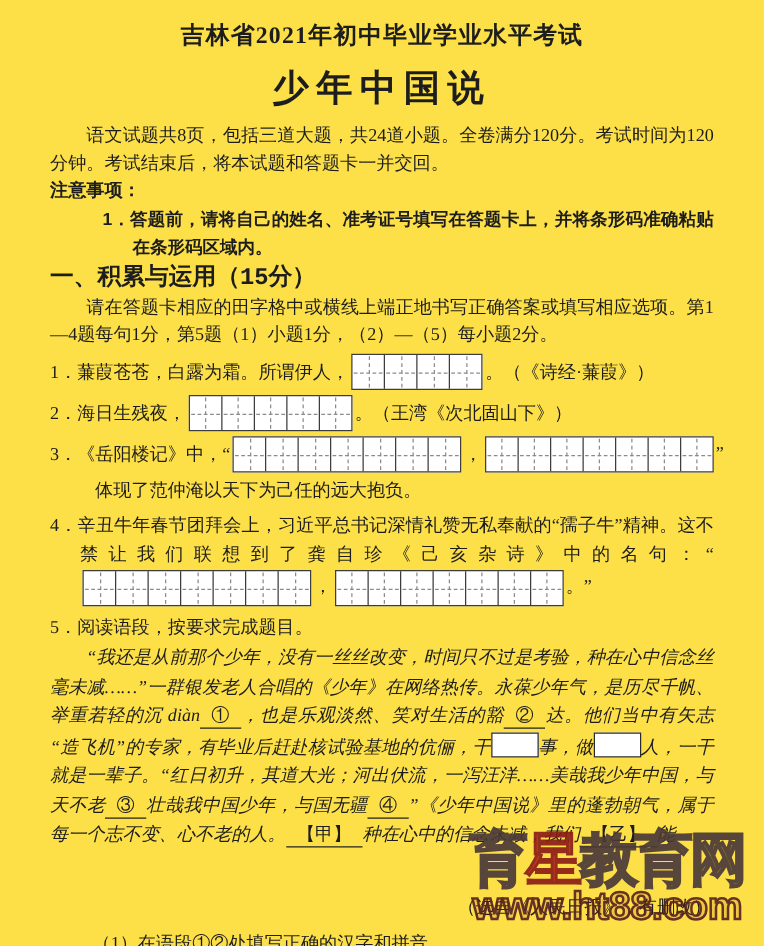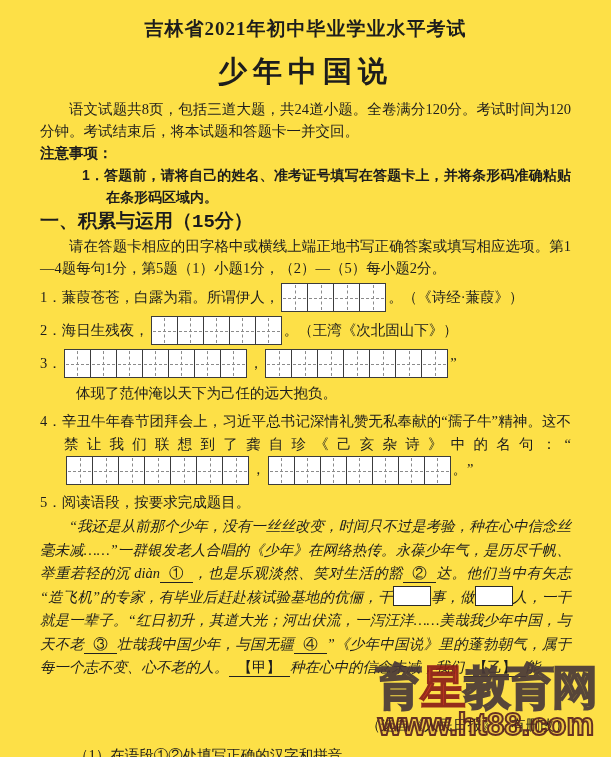--- a/index.html
+++ b/index.html
@@ -161,20 +161,21 @@
         <span class="tzg-cell"></span>
         <span class="tzg-cell"></span>
         <span class="tzg-cell"></span>
         <span class="tzg-cell"></span>
       </span>
     <span>。（王湾《次北固山下》）</span>
   </div>
 
   <div class="q-row">
     <span class="q-num">3．</span>
+    <span>《岳阳楼记》中，“</span>
     <span class="tzg">
         <span class="tzg-cell"></span>
         <span class="tzg-cell"></span>
         <span class="tzg-cell"></span>
         <span class="tzg-cell"></span>
         <span class="tzg-cell"></span>
         <span class="tzg-cell"></span>
         <span class="tzg-cell"></span>
       </span>
     <span>，</span>

